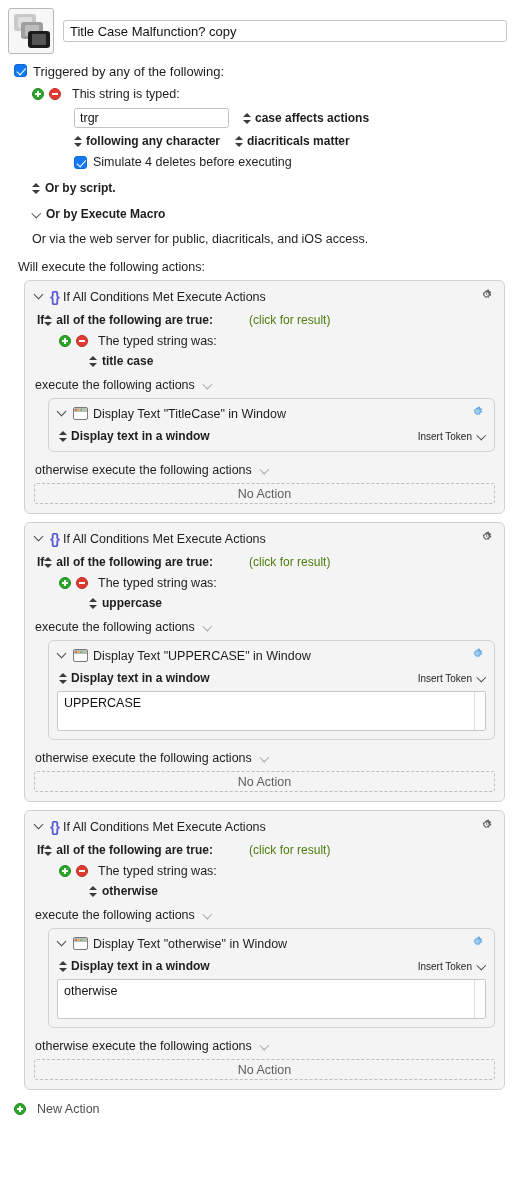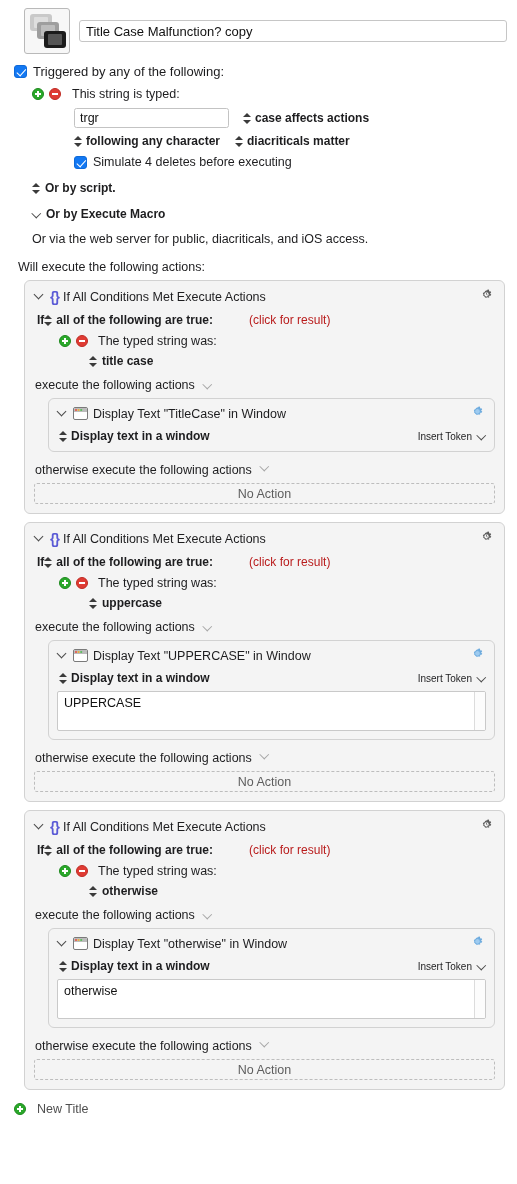--- a/index.html
+++ b/index.html
@@ -6,21 +6,21 @@
   html, body {
     width: 517px;
     height: 1184px;
     background: #ffffff;
     font-family: "Liberation Sans", sans-serif;
     -webkit-font-smoothing: antialiased;
   }
   body { position: relative; overflow: hidden; color: #1d1d1f; font-size: 12.5px; }
 
   
-  .header { display: flex; align-items: flex-start; padding: 8px 10px 0 24px; gap: 9px; }
+  .header { display: flex; align-items: flex-start; padding: 8px 10px 0 8px; gap: 9px; }
   .macro-icon {
     width: 46px; height: 46px; flex: 0 0 46px;
     border: 1px solid #b9b9b9; border-radius: 3px;
     background: #f7f7f7; position: relative; overflow: hidden;
   }
   .scr { position: absolute; border-radius: 3px; }
   .scr i { position: absolute; left: 16%; top: 16%; right: 16%; bottom: 16%; border-radius: 1px; display: block; }
   .scr1 { width: 22px; height: 17px; left: 5px;  top: 5px;  background: #c9c9c9; }
   .scr1 i { background: #dedede; }
   .scr2 { width: 22px; height: 17px; left: 12px; top: 13px; background: #9e9e9e; }
@@ -30,21 +30,21 @@
 
   .title-field {
     flex: 1 1 auto; height: 22px; margin-top: 12px;
     border: 1px solid #c6c6c6; border-radius: 3px; background: #fff;
     font-family: "Liberation Sans", sans-serif; font-size: 13px; color: #111;
     padding: 0 6px; line-height: 20px; outline: none;
   }
 
   
   .trigger-area { padding: 10px 10px 0 14px; }
-  .row { display: flex; align-items: center; }
+  .row { display: flex; }
   .chk {
     width: 13px; height: 13px; border-radius: 3px; background: #1278f3;
     position: relative; flex: 0 0 13px; border: 1px solid #0f6ad8;
   }
   .chk::after {
     content: ""; position: absolute; left: 3.5px; top: 1px; width: 4px; height: 7.5px;
     border: solid #fff; border-width: 0 1.8px 1.8px 0; transform: rotate(42deg);
   }
   .trigger-title { margin-left: 6px; font-size: 13px; font-weight: normal; }
 
@@ -105,21 +105,21 @@
     content: ""; position: absolute; left: 1px; top: 0px; width: 6px; height: 6px;
     border: solid #4a4a4a; border-width: 0 1.6px 1.6px 0; transform: rotate(45deg);
   }
   .braces { font-weight: bold; font-size: 14px; color: #5b5bd6; letter-spacing: -1px; margin-right: 4px; }
   .if-title { font-size: 12.5px; flex: 1 1 auto; }
   .gear { width: 17px; height: 17px; flex: 0 0 17px; }
 
   .cond-line { display: flex; align-items: center; margin-top: 8px; padding-left: 3px; }
   .cond-line .if-word { font-weight: bold; font-size: 12px; }
   .cond-line .cond-pop { font-weight: bold; font-size: 12px; margin-left: 4px; }
-  .click-result { color: #b91c1c; font-size: 12px; margin-left: 36px; }
+  .click-result { color: #4d7c0f; font-size: 12px; margin-left: 36px; }
 
   .cond-item { display: flex; align-items: center; margin-top: 7px; padding-left: 25px; }
   .cond-item .pm-label { margin-left: 10px; font-size: 12.5px; }
   .cond-value { display: flex; align-items: center; gap: 5px; margin-top: 6px; padding-left: 55px; }
   .cond-value span { font-weight: bold; font-size: 12px; }
 
   .exec-line { display: flex; align-items: center; gap: 9px; margin-top: 10px; padding-left: 1px; }
   .exec-line span { font-size: 12.5px; }
 
   .inner-action {
@@ -145,21 +145,21 @@
   .ia-sub .pop { font-weight: bold; font-size: 12px; }
   .ins-token { margin-left: auto; display: flex; align-items: center; gap: 5px; font-size: 10px; }
 
   .textarea-wrap {
     margin-top: 6px; border: 1px solid #c9c9c9; border-radius: 2px; background: #fff;
     height: 40px; display: flex; overflow: hidden;
   }
   .ta-body { flex: 1 1 auto; padding: 4px 6px; font-size: 12.5px; color: #111; }
   .ta-gutter { width: 11px; flex: 0 0 11px; border-left: 1px solid #dcdcdc; background: #fcfcfc; }
 
-  .otherwise-line { display: flex; align-items: flex-start; gap: 9px; margin-top: 11px; padding-left: 1px; }
+  .otherwise-line { display: flex; align-items: center; gap: 9px; margin-top: 11px; padding-left: 1px; }
   .otherwise-line span { font-size: 12.5px; }
   .no-action {
     margin-top: 6px; height: 21px; border: 1px dashed #bdbdbd; border-radius: 3px;
     display: flex; align-items: center; justify-content: center;
     font-size: 12.5px; color: #5e5e5e; background: transparent;
   }
 
   .new-action { display: flex; align-items: center; gap: 6px; padding: 4px 0 0 14px; }
   .new-action span { font-size: 12.5px; color: #4f4f4f; }
 </style>
@@ -469,14 +469,14 @@
     <div class="otherwise-line">
       <span>otherwise execute the following actions</span>
       <span class="chev light"></span>
     </div>
     <div class="no-action">No Action</div>
   </div>
 </div>
 
 <div class="new-action">
   <span class="circ circ-plus"></span>
-  <span>New Title</span>
+  <span>New Action</span>
 </div>
 
 </body></html>

